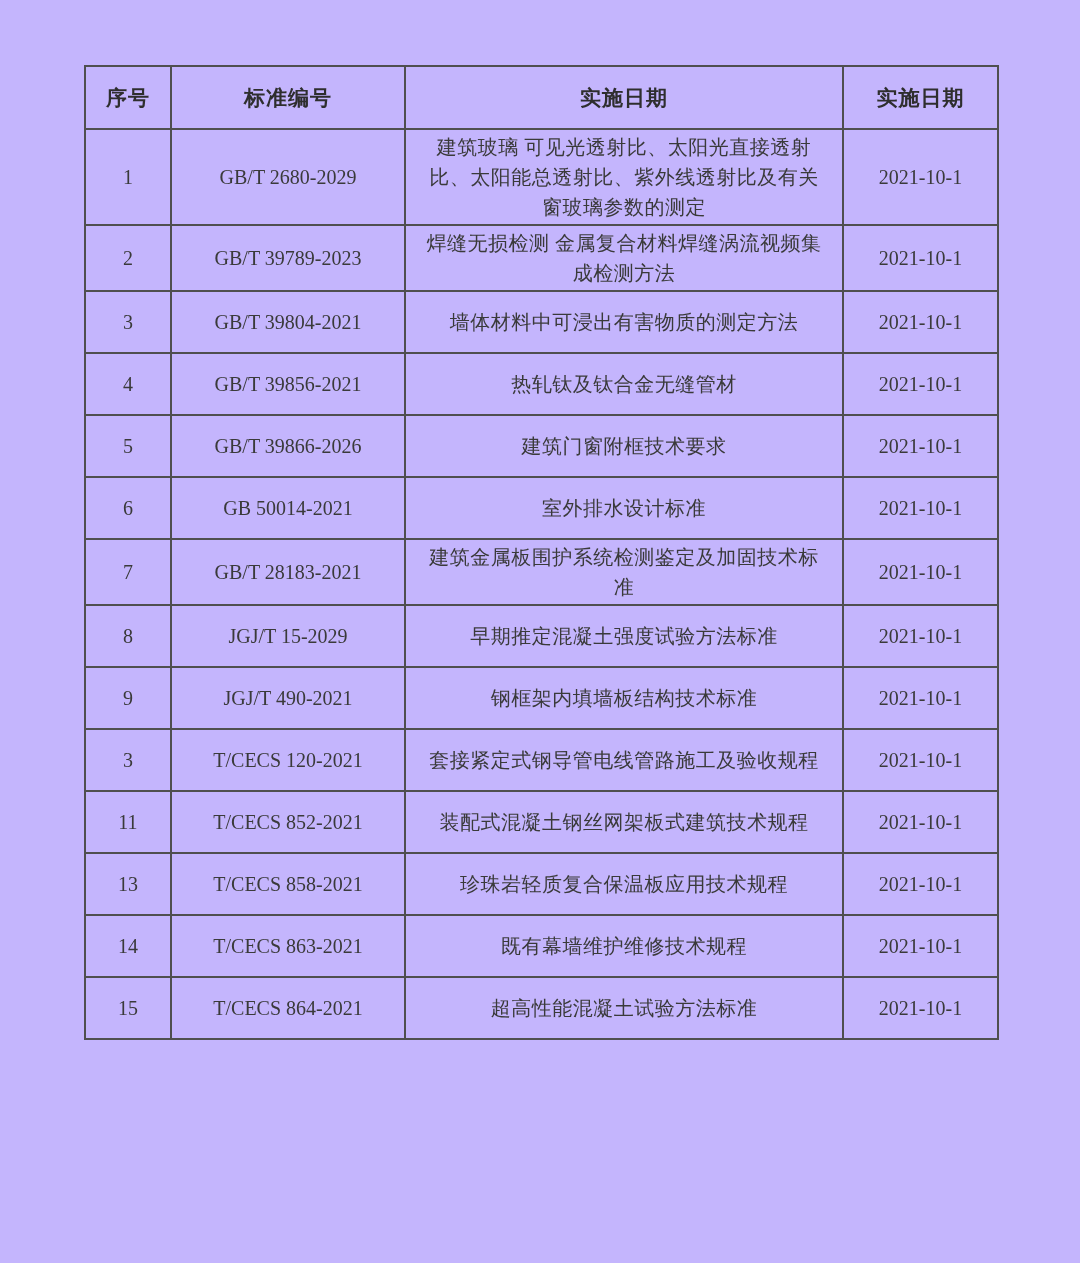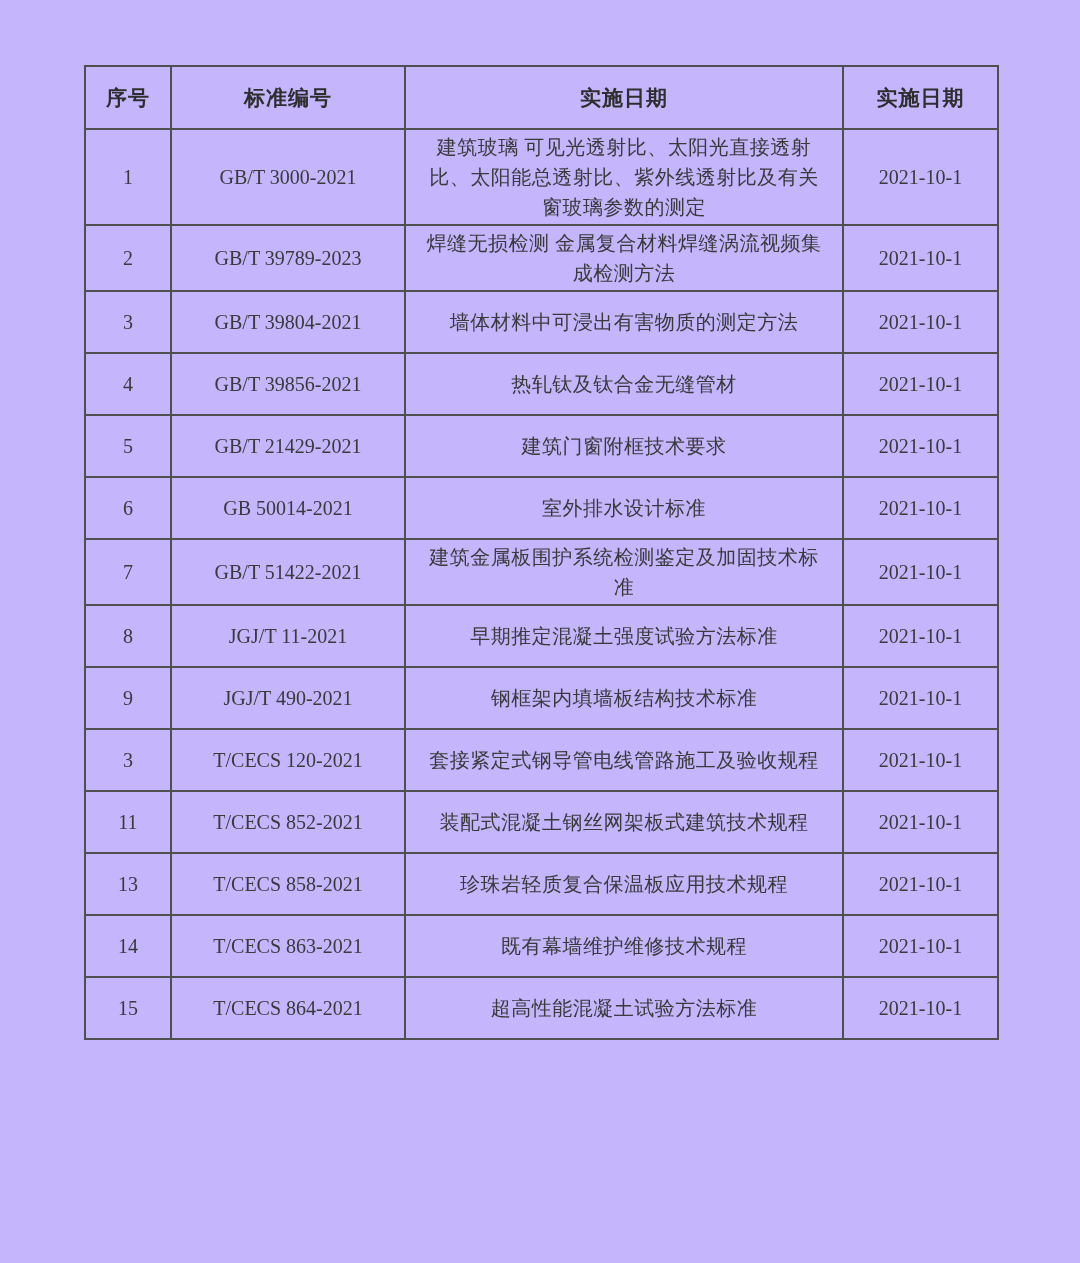--- a/index.html
+++ b/index.html
@@ -73,21 +73,21 @@
       <tr>
         <th>序号</th>
         <th>标准编号</th>
         <th>实施日期</th>
         <th>实施日期</th>
       </tr>
     </thead>
     <tbody id="tbody">
         <tr>
     <td class="no-cell">1</td>
-    <td class="code-cell">GB/T 3000-2021</td>
+    <td class="code-cell">GB/T 2680-2029</td>
     <td class="name-cell">建筑玻璃 可见光透射比、太阳光直接透射比、太阳能总透射比、紫外线透射比及有关窗玻璃参数的测定</td>
     <td class="date-cell">2021-10-1</td>
   </tr>
         <tr>
     <td class="no-cell">2</td>
     <td class="code-cell">GB/T 39789-2023</td>
     <td class="name-cell">焊缝无损检测 金属复合材料焊缝涡流视频集成检测方法</td>
     <td class="date-cell">2021-10-1</td>
   </tr>
         <tr>
@@ -97,39 +97,39 @@
     <td class="date-cell">2021-10-1</td>
   </tr>
         <tr>
     <td class="no-cell">4</td>
     <td class="code-cell">GB/T 39856-2021</td>
     <td class="name-cell">热轧钛及钛合金无缝管材</td>
     <td class="date-cell">2021-10-1</td>
   </tr>
         <tr>
     <td class="no-cell">5</td>
-    <td class="code-cell">GB/T 21429-2021</td>
+    <td class="code-cell">GB/T 39866-2026</td>
     <td class="name-cell">建筑门窗附框技术要求</td>
     <td class="date-cell">2021-10-1</td>
   </tr>
         <tr>
     <td class="no-cell">6</td>
     <td class="code-cell">GB 50014-2021</td>
     <td class="name-cell">室外排水设计标准</td>
     <td class="date-cell">2021-10-1</td>
   </tr>
         <tr>
     <td class="no-cell">7</td>
-    <td class="code-cell">GB/T 51422-2021</td>
+    <td class="code-cell">GB/T 28183-2021</td>
     <td class="name-cell">建筑金属板围护系统检测鉴定及加固技术标准</td>
     <td class="date-cell">2021-10-1</td>
   </tr>
         <tr>
     <td class="no-cell">8</td>
-    <td class="code-cell">JGJ/T 11-2021</td>
+    <td class="code-cell">JGJ/T 15-2029</td>
     <td class="name-cell">早期推定混凝土强度试验方法标准</td>
     <td class="date-cell">2021-10-1</td>
   </tr>
         <tr>
     <td class="no-cell">9</td>
     <td class="code-cell">JGJ/T 490-2021</td>
     <td class="name-cell">钢框架内填墙板结构技术标准</td>
     <td class="date-cell">2021-10-1</td>
   </tr>
         <tr>

